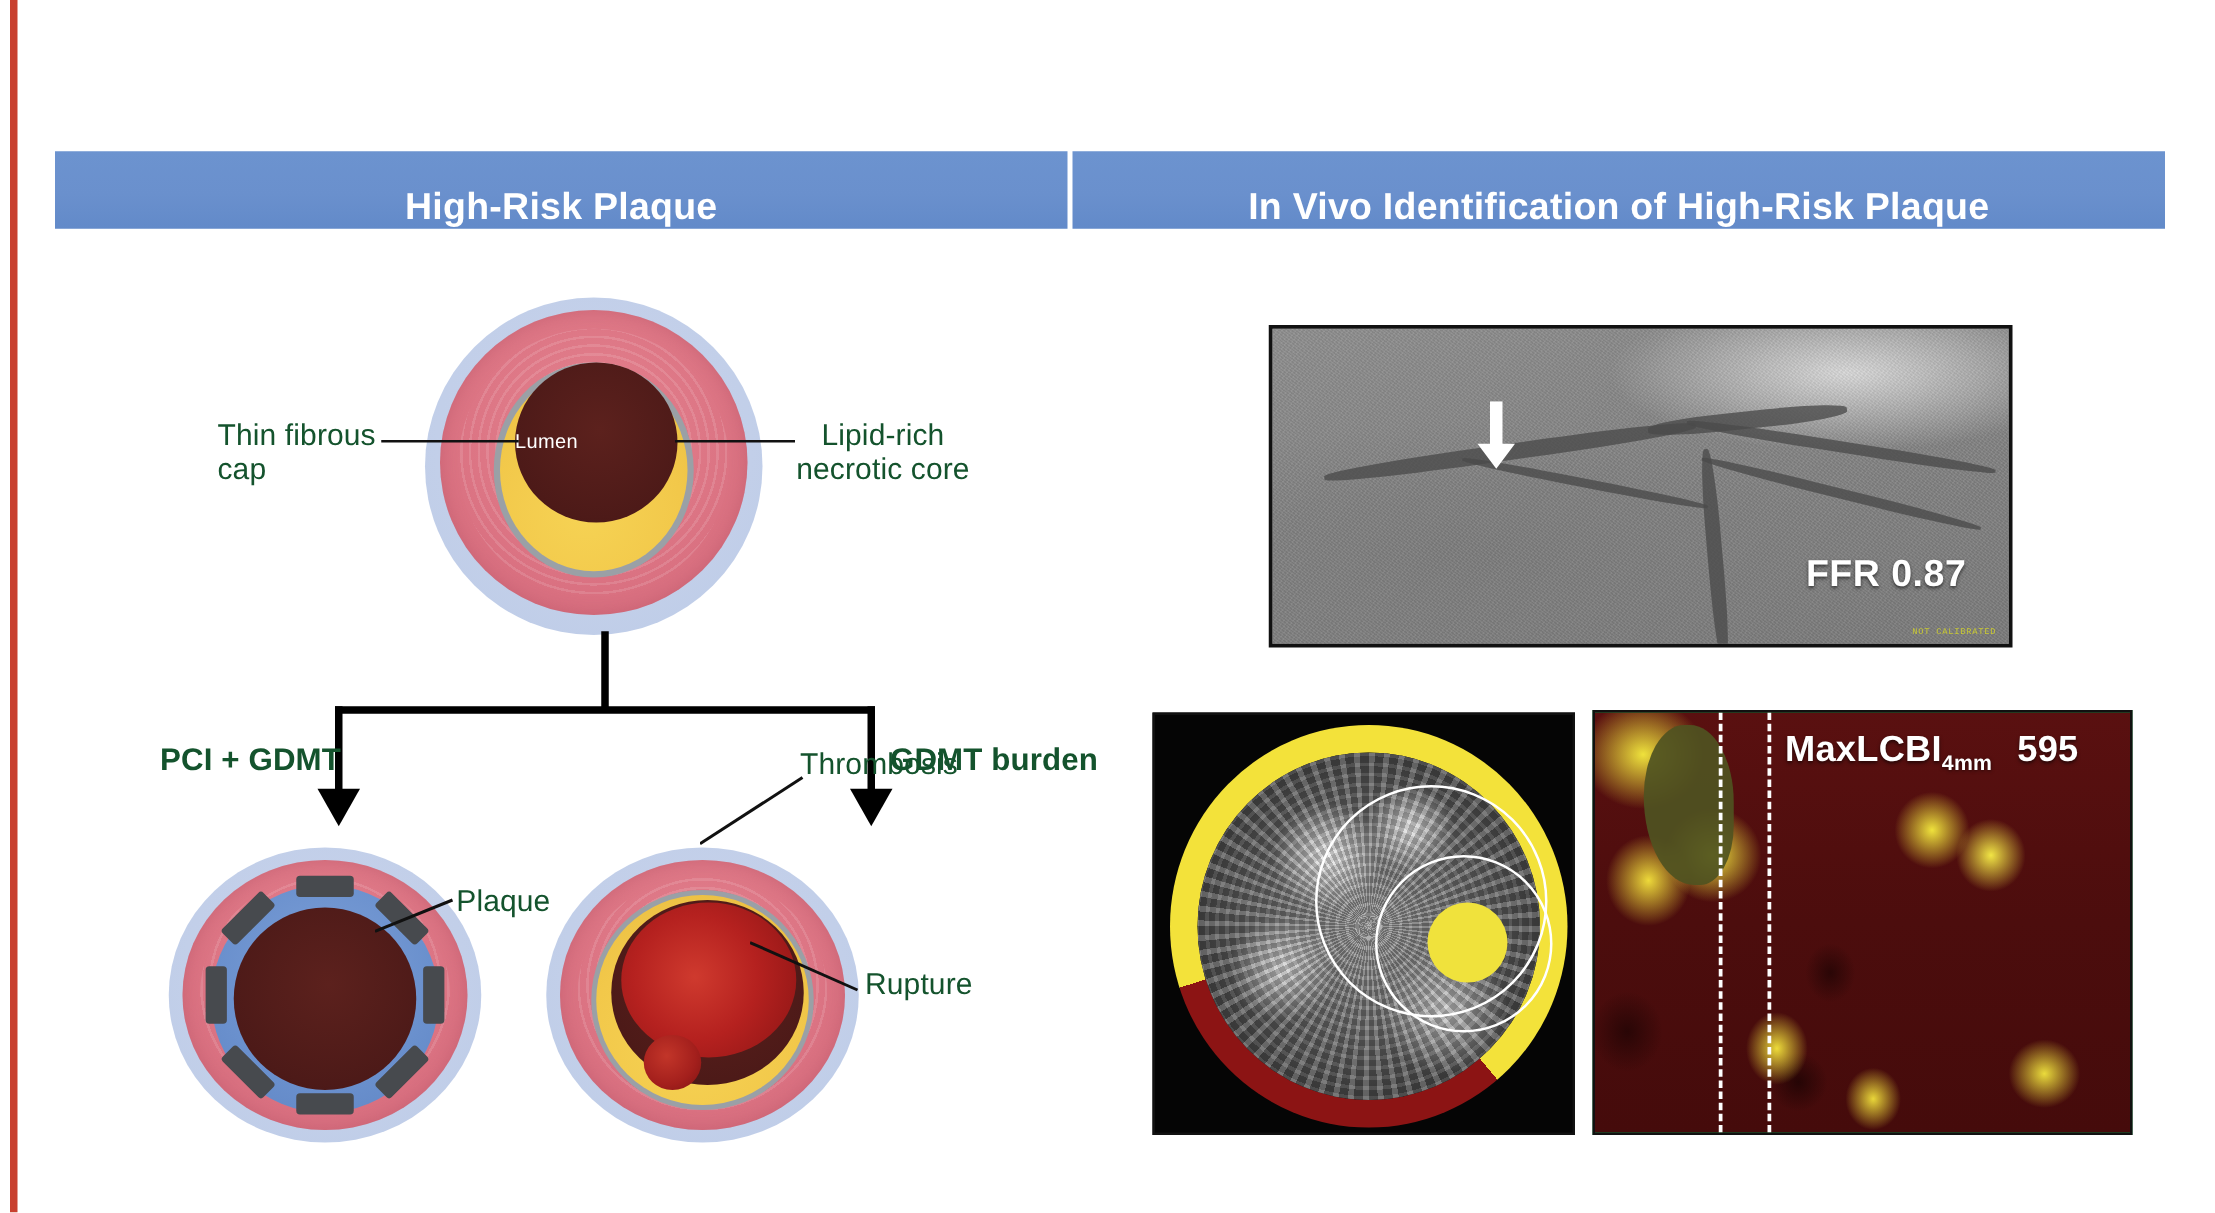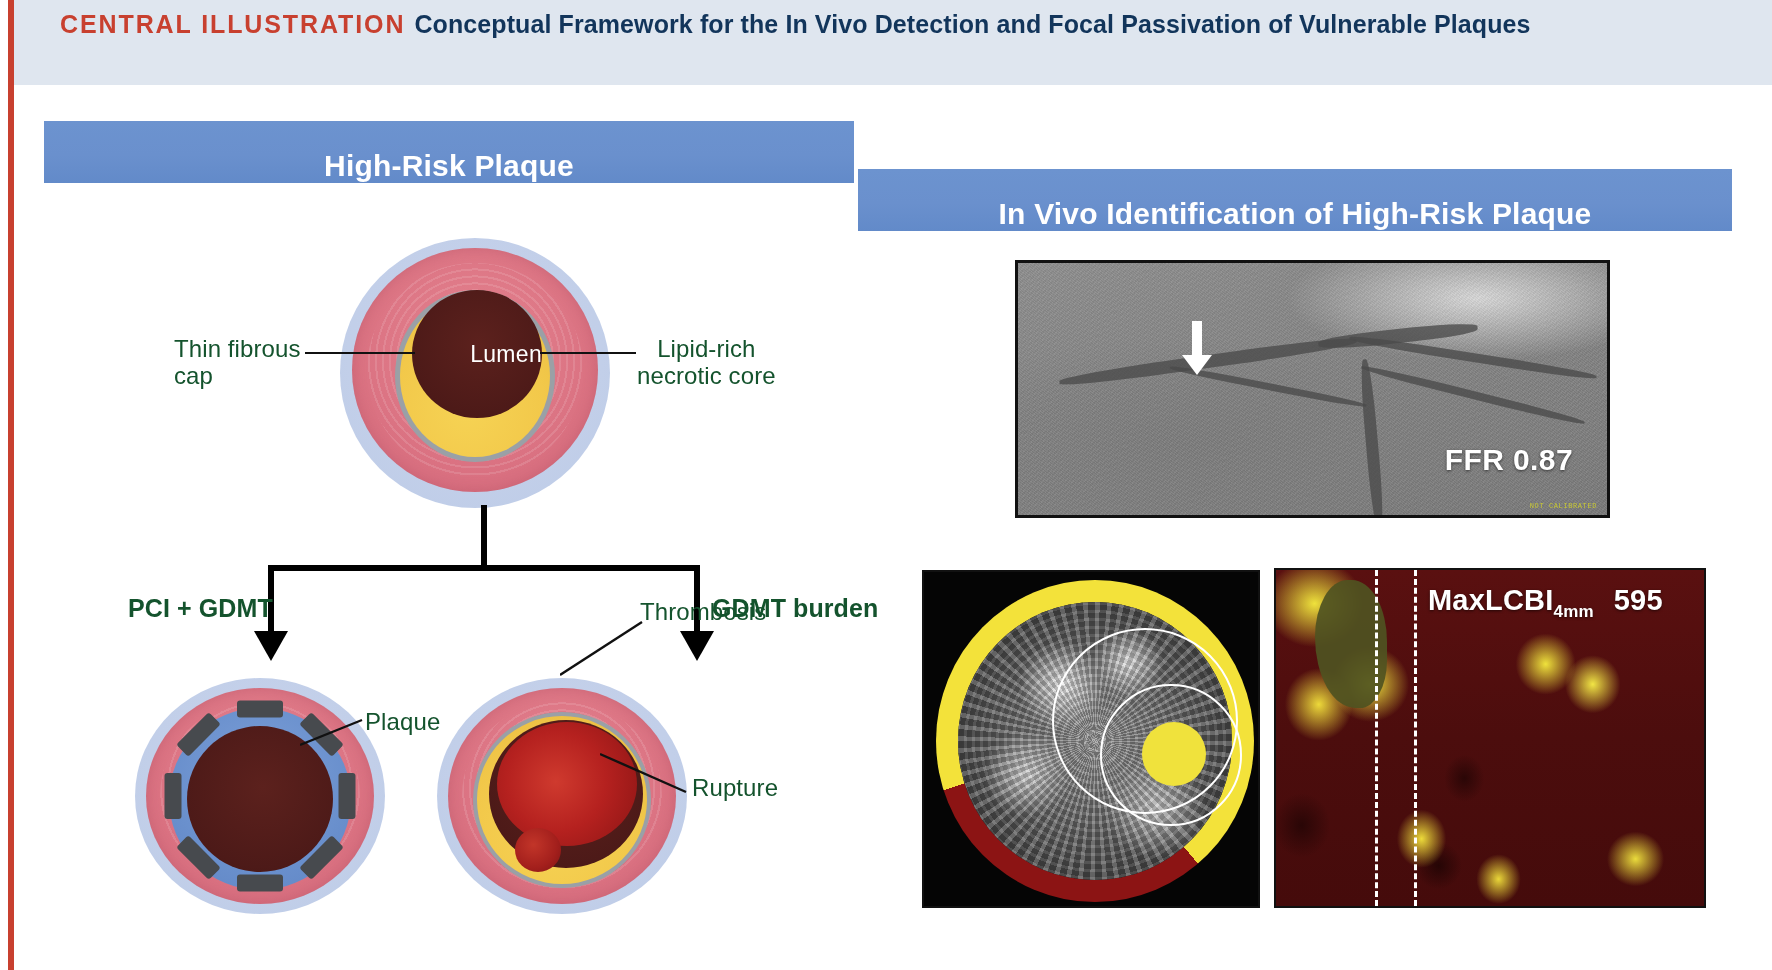--- a/index.html
+++ b/index.html
@@ -35,21 +35,21 @@
   
   .panel-bar {
     position: absolute; height: 62px;
     background: linear-gradient(180deg, #6c93cf 0%, #6a90cd 55%, #628ac9 100%);
     display: flex; align-items: flex-end; justify-content: center;
   }
   .panel-bar span {
     color: #ffffff; font-size: 30px; font-weight: bold; letter-spacing: 0.2px;
   }
   #bar-left  { left: 44px;  top: 121px; width: 810px; }
-  #bar-right { left: 858px; top: 121px; width: 874px; margin-top: 48px; }
+  #bar-right { left: 858px; top: 121px; width: 874px; }
 
   
   .vessel { position: absolute; }
   .v-adventitia { position:absolute; inset:0; border-radius:50%;
     background: radial-gradient(circle at 50% 44%, #c9d3ec 0%, #c2cfe9 62%, #bccbe7 100%); }
   .v-media { position:absolute; border-radius:50%;
     background: radial-gradient(circle at 50% 40%, #e4838f 0%, #dd7685 48%, #d4687a 100%);
     box-shadow: inset 0 0 14px rgba(160,70,85,.30); }
   .v-media::after{
     content:""; position:absolute; inset:6%; border-radius:50%;
@@ -58,21 +58,21 @@
     opacity:.55;
   }
   .v-intima { position:absolute; border-radius:50%;
     background: #9aa0a6; }
   .v-plaquebed { position:absolute; border-radius:50%;
     background: radial-gradient(circle at 45% 70%, #f6d354 0%, #f2c84a 55%, #e8bb3f 100%); }
   .v-lumen { position:absolute; border-radius:50%;
     background: radial-gradient(circle at 52% 42%, #5c211d 0%, #4d1a18 70%, #441512 100%); }
   .v-lumen-label {
     position:absolute; left:0; right:0; top:50%; transform: translateY(-50%);
-    text-align:right; color:#ffffff; font-size:23px; font-weight:400;
+    text-align:left; color:#ffffff; font-size:16px; font-weight:400;
     letter-spacing:.3px;
   }
 
   
   .dlabel {
     position:absolute; color:#14532d; font-size:24px; font-weight:400;
     line-height:1.13; letter-spacing:.1px; white-space:pre-line;
   }
   .dlabel.bold { font-weight: bold; font-size:25px; }
   .leader { position:absolute; background:#111; }
@@ -190,25 +190,20 @@
   .nirs-label sub { font-size:17px; vertical-align:sub; font-weight:bold; }
   .nirs-label .val { margin-left:20px; }
 </style>
 </head>
 <body>
 
 <div id="root">
 
   <div class="accent-rail"></div>
 
-  <div class="header-band">
-    <div class="header-text">
-      <span class="ci-tag">CENTRAL ILLUSTRATION</span><span>Conceptual Framework for the In Vivo Detection and Focal Passivation of Vulnerable Plaques</span>
-    </div>
-  </div>
 
   <div class="panel-bar" id="bar-left">
     <span>High-Risk Plaque</span>
   </div>
   <div class="panel-bar" id="bar-right">
     <span>In Vivo Identification of High-Risk Plaque</span>
   </div>
 
   <div class="vessel" style="left:340px; top:238px; width:270px; height:270px;">
     <div class="v-adventitia"></div>

